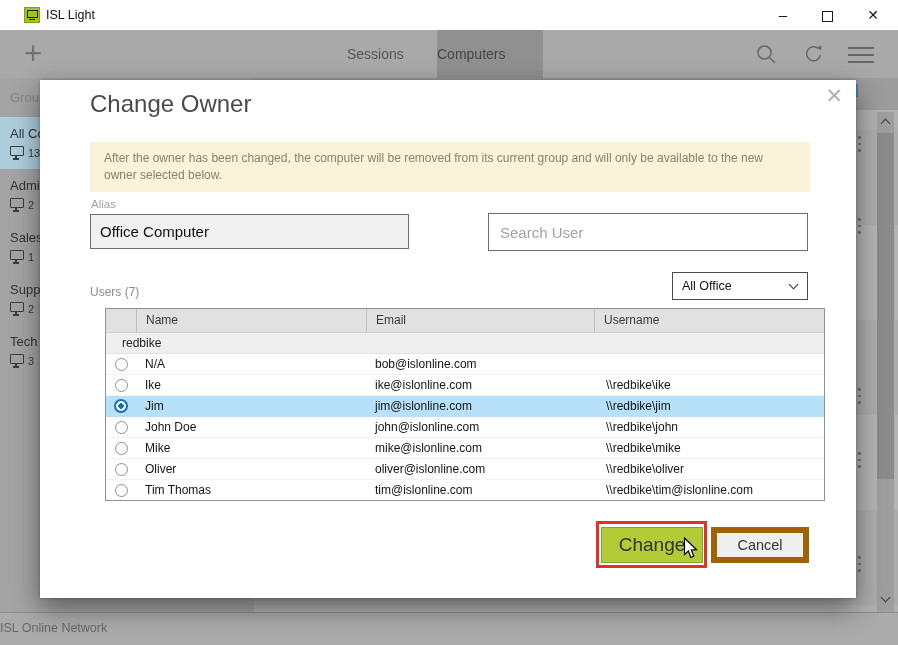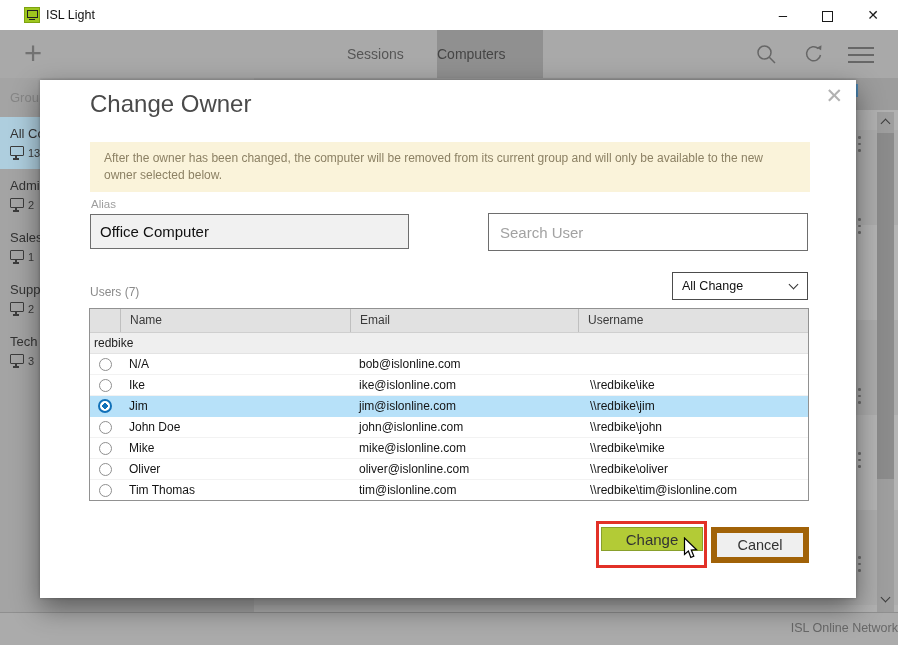--- a/index.html
+++ b/index.html
@@ -56,21 +56,21 @@
   
   #scrollbar{left:877px;top:112px;width:17px;height:500px;background:#9e9e9e}
   #sb-thumb{position:absolute;left:0;top:21px;width:17px;height:346px;background:#8b8b8b}
   .chev{position:absolute;left:5px;width:6px;height:6px;border-right:1.8px solid #3c3c3c;border-bottom:1.8px solid #3c3c3c}
   #sb-up{top:8px;transform:rotate(-135deg)}
   #sb-down{top:482px;transform:rotate(45deg)}
 
   
   #statusline{left:0;top:612px;width:898px;height:1px;background:#8f8f8f}
   #statusbar{left:0;top:613px;width:898px;height:32px;background:#ababab;
-             text-align:right;line-height:30px;font-size:12.5px;color:#686868}
+             text-align:left;line-height:30px;font-size:12.5px;color:#686868}
 
   
   #dialog{left:40px;top:80px;width:816px;height:518px;background:#fff;z-index:10;
           box-shadow:0 10px 26px rgba(0,0,0,.45),0 0 3px rgba(0,0,0,.25)}
   #dlg-close{right:13px;top:4px;font-size:21px;color:#b2b2b2;cursor:default}
   #dlg-title{left:50px;top:10px;font-size:24px;color:#4a4a4a}
   #dlg-notice{left:50px;top:62px;width:720px;box-sizing:border-box;background:#faf3da;
               padding:8px 14px;font-size:12px;line-height:17px;color:#8c8164}
   #alias-label{left:51px;top:118px;font-size:11.5px;color:#9e9e9e}
   #alias-input{left:50px;top:134px;width:319px;height:35px;box-sizing:border-box;
@@ -80,41 +80,41 @@
                border:1px solid #6e6e6e;background:#fff;font-size:15px;color:#111;
                padding:0 16px 0 11px;font-family:"Liberation Sans",sans-serif}
   #search-input::placeholder{color:#a2a2a2}
   #domain-select{left:632px;top:192px;width:136px;height:28px;box-sizing:border-box;
                border:1px solid #4c4c4c;background:#fff;font-size:12.5px;color:#111;
                line-height:26px;padding-left:9px}
   #domain-select .chev2{position:absolute;right:10px;top:8px;width:6px;height:6px;
                border-right:1.8px solid #333;border-bottom:1.8px solid #333;transform:rotate(45deg)}
   #users-label{left:50px;top:205px;font-size:12px;color:#8a8a8a}
 
-  #users-table{left:49px;top:228px;width:720px;height:193px;box-sizing:border-box;
+  #users-table{left:65px;top:228px;width:720px;height:193px;box-sizing:border-box;
                border:1px solid #919191;background:#fff;overflow:hidden}
   .thead{display:grid;grid-template-columns:30px 230px 228px 1fr;height:23px;background:#e1e1e1;
          border-bottom:1px solid #cfcfcf}
   .thead .hc{font-size:12px;color:#3a3a3a;line-height:23px;padding-left:9px}
   .thead .hc.b{border-left:1px solid #bfbfbf}
   .grow{height:20px;background:#efefef;font-size:12px;color:#222;line-height:20px;
-        padding-left:4px;border-bottom:1px solid #e3e3e3}
+        padding-left:16px;border-bottom:1px solid #e3e3e3}
   .trow{display:grid;grid-template-columns:30px 230px 228px 1fr;height:20px;align-items:center;
         font-size:12px;color:#141414;border-bottom:1px solid #f2f2f2}
   .trow.sel{background:#b7e1f9;border-bottom-color:#b7e1f9}
   .cell.c0{justify-self:center;display:flex}
   .cell.c1,.cell.c2{padding-left:9px}
   .cell.c3{padding-left:12px}
   .radio{display:inline-block;width:13px;height:13px;border-radius:50%;
          border:1px solid #8f8f8f;background:#fff;box-sizing:border-box}
   .trow.sel .radio{width:14px;height:14px;border:2px solid #1070b8;
          background:radial-gradient(circle,#1070b8 0 2.6px,#fff 2.7px)}
 
-  #change-btn{left:561px;top:447px;width:102px;height:24px;background:#b3cb36;
-              border:1px solid #89a02c;font-size:15px;color:#333;
+  #change-btn{left:561px;top:447px;width:102px;height:36px;background:#b3cb36;
+              border:1px solid #89a02c;font-size:19px;color:#333;
               font-family:"Liberation Sans",sans-serif;cursor:default}
   #change-highlight{left:556px;top:441px;width:111px;height:47px;box-sizing:border-box;
               border:3px solid #e23127;pointer-events:none;z-index:20}
   #cancel-btn{left:671px;top:447px;width:98px;height:36px;background:#efefef;
               border:6px solid #a16207;font-size:14.5px;color:#333;
               font-family:"Liberation Sans",sans-serif;cursor:default}
   #cursor{left:643px;top:457px;z-index:30;pointer-events:none}
 </style>
 </head>
 <body>
@@ -237,21 +237,21 @@
 <div class="abs" id="dialog">
   <div class="abs" id="dlg-close">✕</div>
   <div class="abs" id="dlg-title">Change Owner</div>
   <div class="abs" id="dlg-notice">After the owner has been changed, the computer will be removed from its current group and will only be available to the new owner selected below.</div>
 
   <div class="abs" id="alias-label">Alias</div>
   <input class="abs" id="alias-input" type="text" value="Office Computer" style="">
   <input class="abs" id="search-input" type="text" placeholder="Search User" style="">
 
   <div class="abs" id="domain-select">
-    <span>All Change</span>
+    <span>All Office</span>
     <span class="chev2"></span>
   </div>
 
   <div class="abs" id="users-label">Users (7)</div>
 
   <div class="abs" id="users-table">
     <div class="thead">
       <span class="hc"></span>
       <span class="hc b">Name</span>
       <span class="hc b">Email</span>

